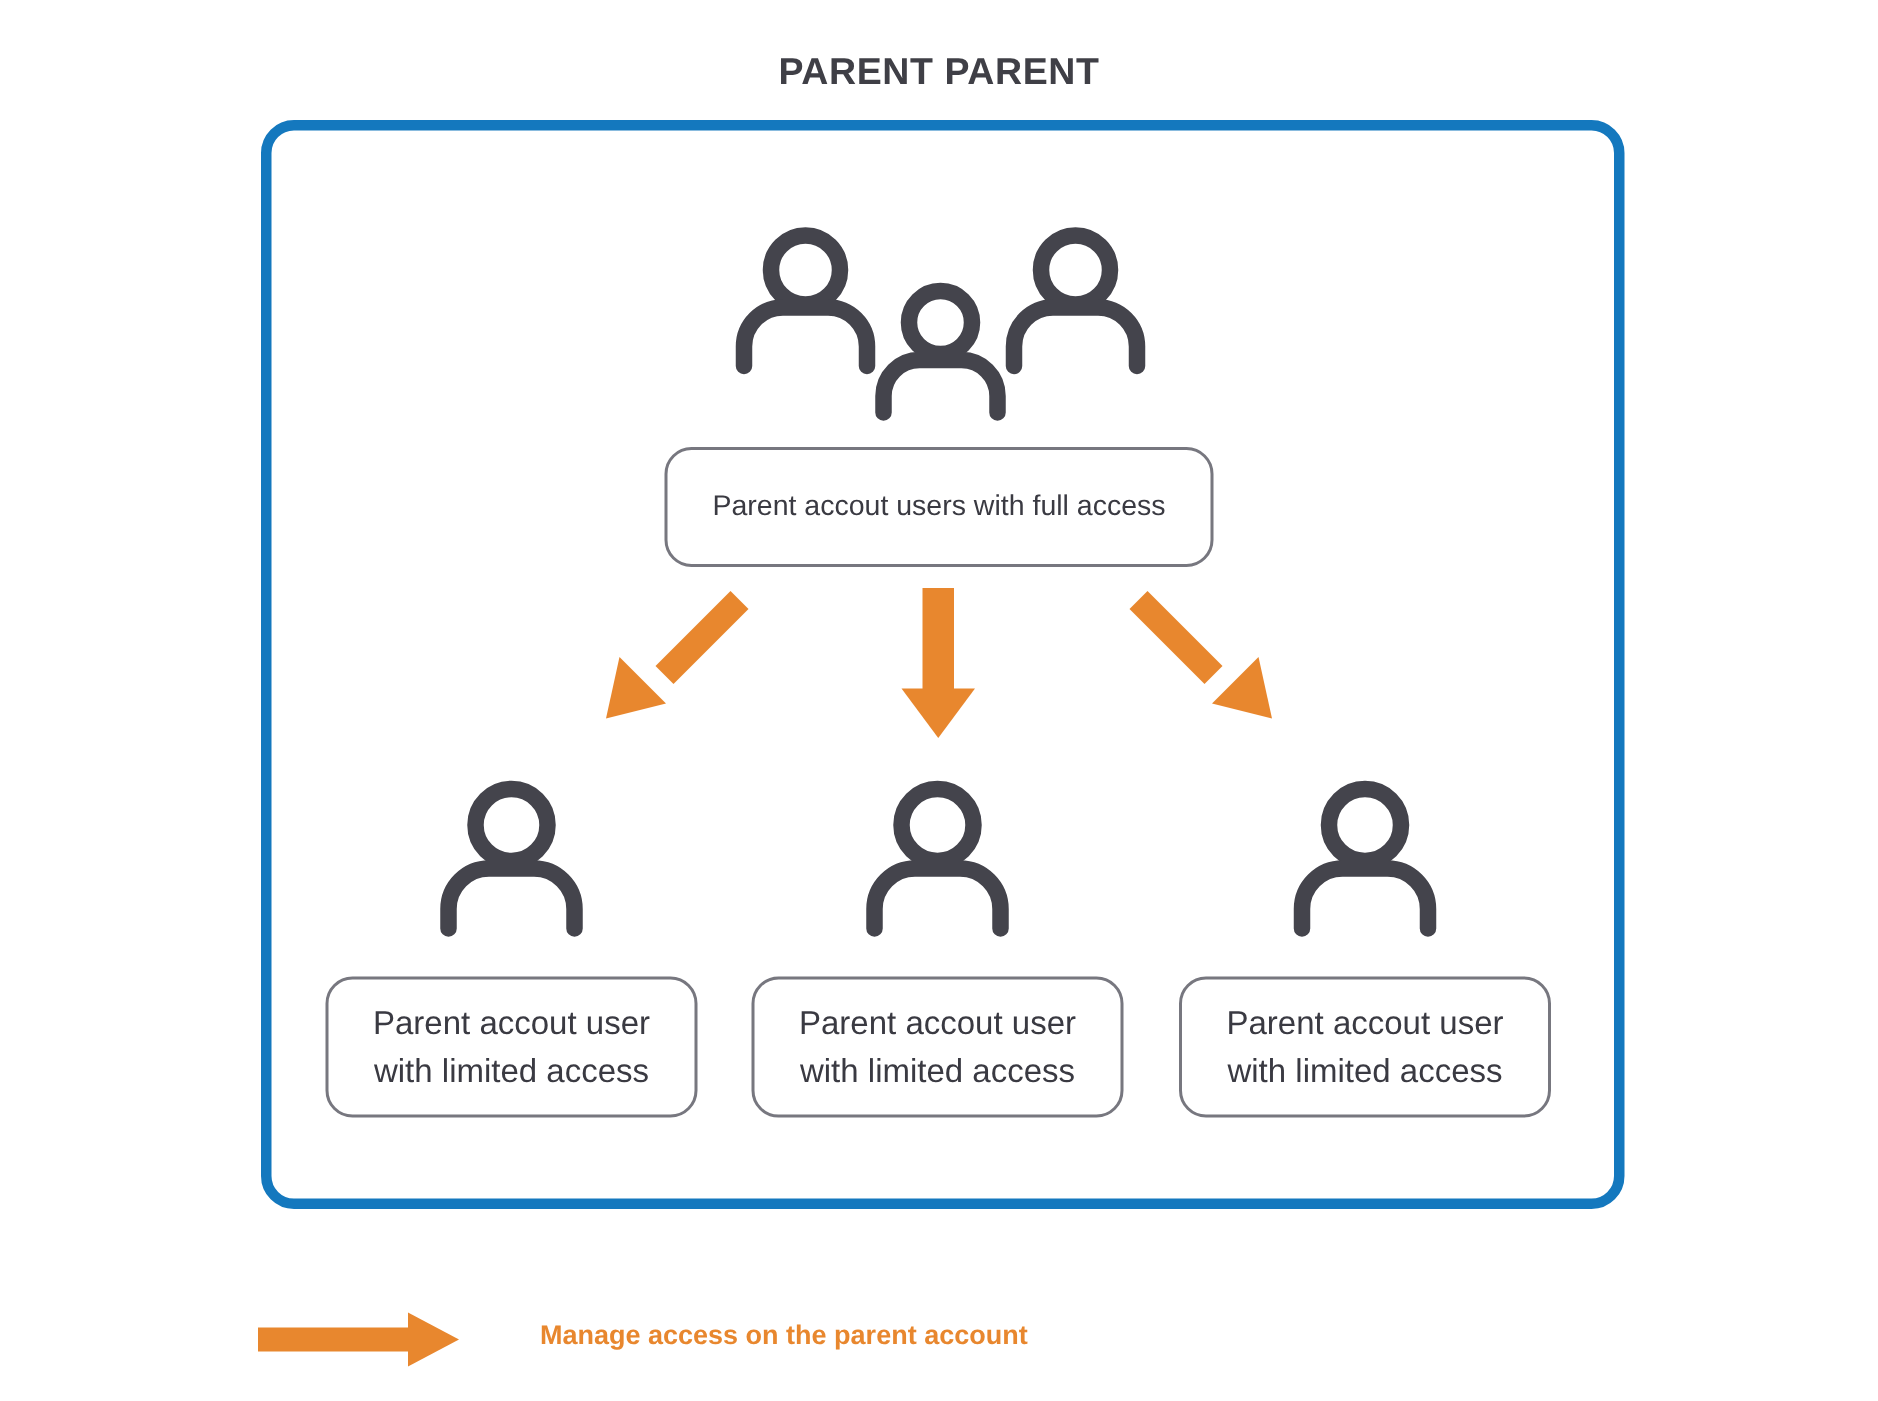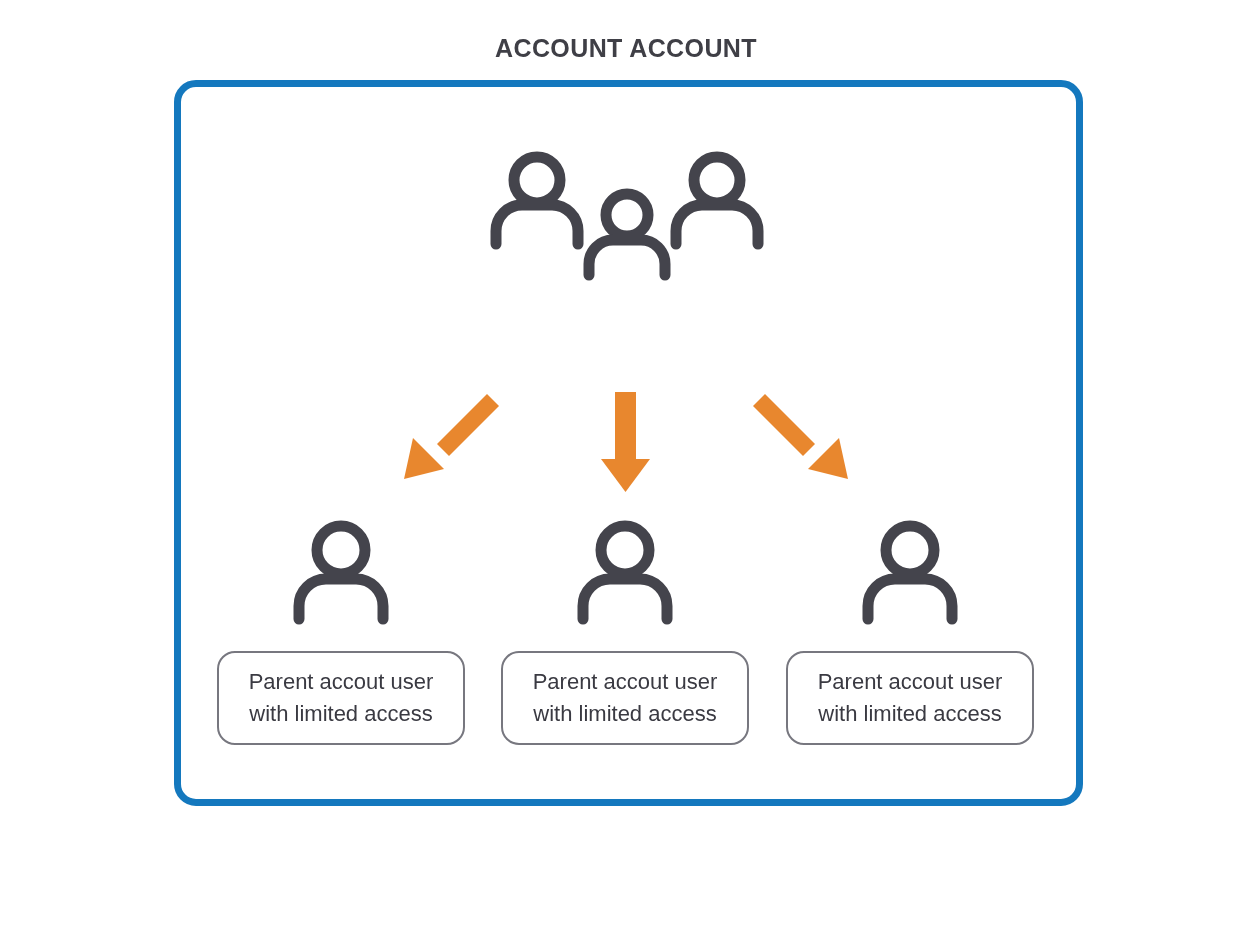--- a/index.html
+++ b/index.html
@@ -130,38 +130,41 @@
     font-weight: bold;
     color: #e8872e;
     white-space: nowrap;
   }
 </style>
 </head>
 <body>
 
 <div class="canvas">
 
-  <div class="page-title">ACCOUNT ACCOUNT</div>
+  <div class="page-title">PARENT PARENT</div>
 
   <div class="account-container"></div>
 
   <div class="parent-icon-group">
     <svg width="290" height="140" viewBox="0 0 290 140" fill="none" aria-hidden="true">
 
       <circle cx="55" cy="35" r="23" stroke="#44444c" stroke-width="11"></circle>
       <path d="M14 99 V86 a26 26 0 0 1 26 -26 h30 a26 26 0 0 1 26 26 V99" stroke="#44444c" stroke-width="11" stroke-linecap="round" fill="none"></path>
 
       <circle cx="235" cy="35" r="23" stroke="#44444c" stroke-width="11"></circle>
       <path d="M194 99 V86 a26 26 0 0 1 26 -26 h30 a26 26 0 0 1 26 26 V99" stroke="#44444c" stroke-width="11" stroke-linecap="round" fill="none"></path>
 
       <circle cx="145" cy="70" r="21" stroke="#44444c" stroke-width="11"></circle>
       <path d="M107 130 V119 a24 24 0 0 1 24 -24 h28 a24 24 0 0 1 24 24 V130" stroke="#44444c" stroke-width="11" stroke-linecap="round" fill="none"></path>
     </svg>
   </div>
 
+  <div class="label-box box-parent-full">
+    <span>Parent accout users with full access</span>
+  </div>
 
   <svg class="arrows-layer" width="1252" height="934" viewBox="0 0 1252 934" fill="none" aria-hidden="true">
 
     <g>
       <path d="M487 394 L437 444 L449 456 L499 406 Z" fill="#e8872e"></path>
       <path d="M404 479 L444 469 L413 438 Z" fill="#e8872e"></path>
     </g>
 
     <g>
       <rect x="615" y="392" width="21" height="72" fill="#e8872e"></rect>
@@ -205,14 +208,21 @@
       <span>with limited access</span>
     </span>
   </div>
   <div class="label-box box-limited-3">
     <span>
       <span>Parent accout user</span><br>
       <span>with limited access</span>
     </span>
   </div>
 
+  <div class="legend">
+    <svg class="legend-arrow" width="140" height="42" viewBox="0 0 140 42" fill="none" aria-hidden="true">
+      <rect x="0" y="13" width="108" height="16" fill="#e8872e"></rect>
+      <path d="M100 3 L134 21 L100 39 Z" fill="#e8872e"></path>
+    </svg>
+    <div class="legend-label">Manage access on the parent account</div>
+  </div>
 
 </div>
 
 </body></html>

